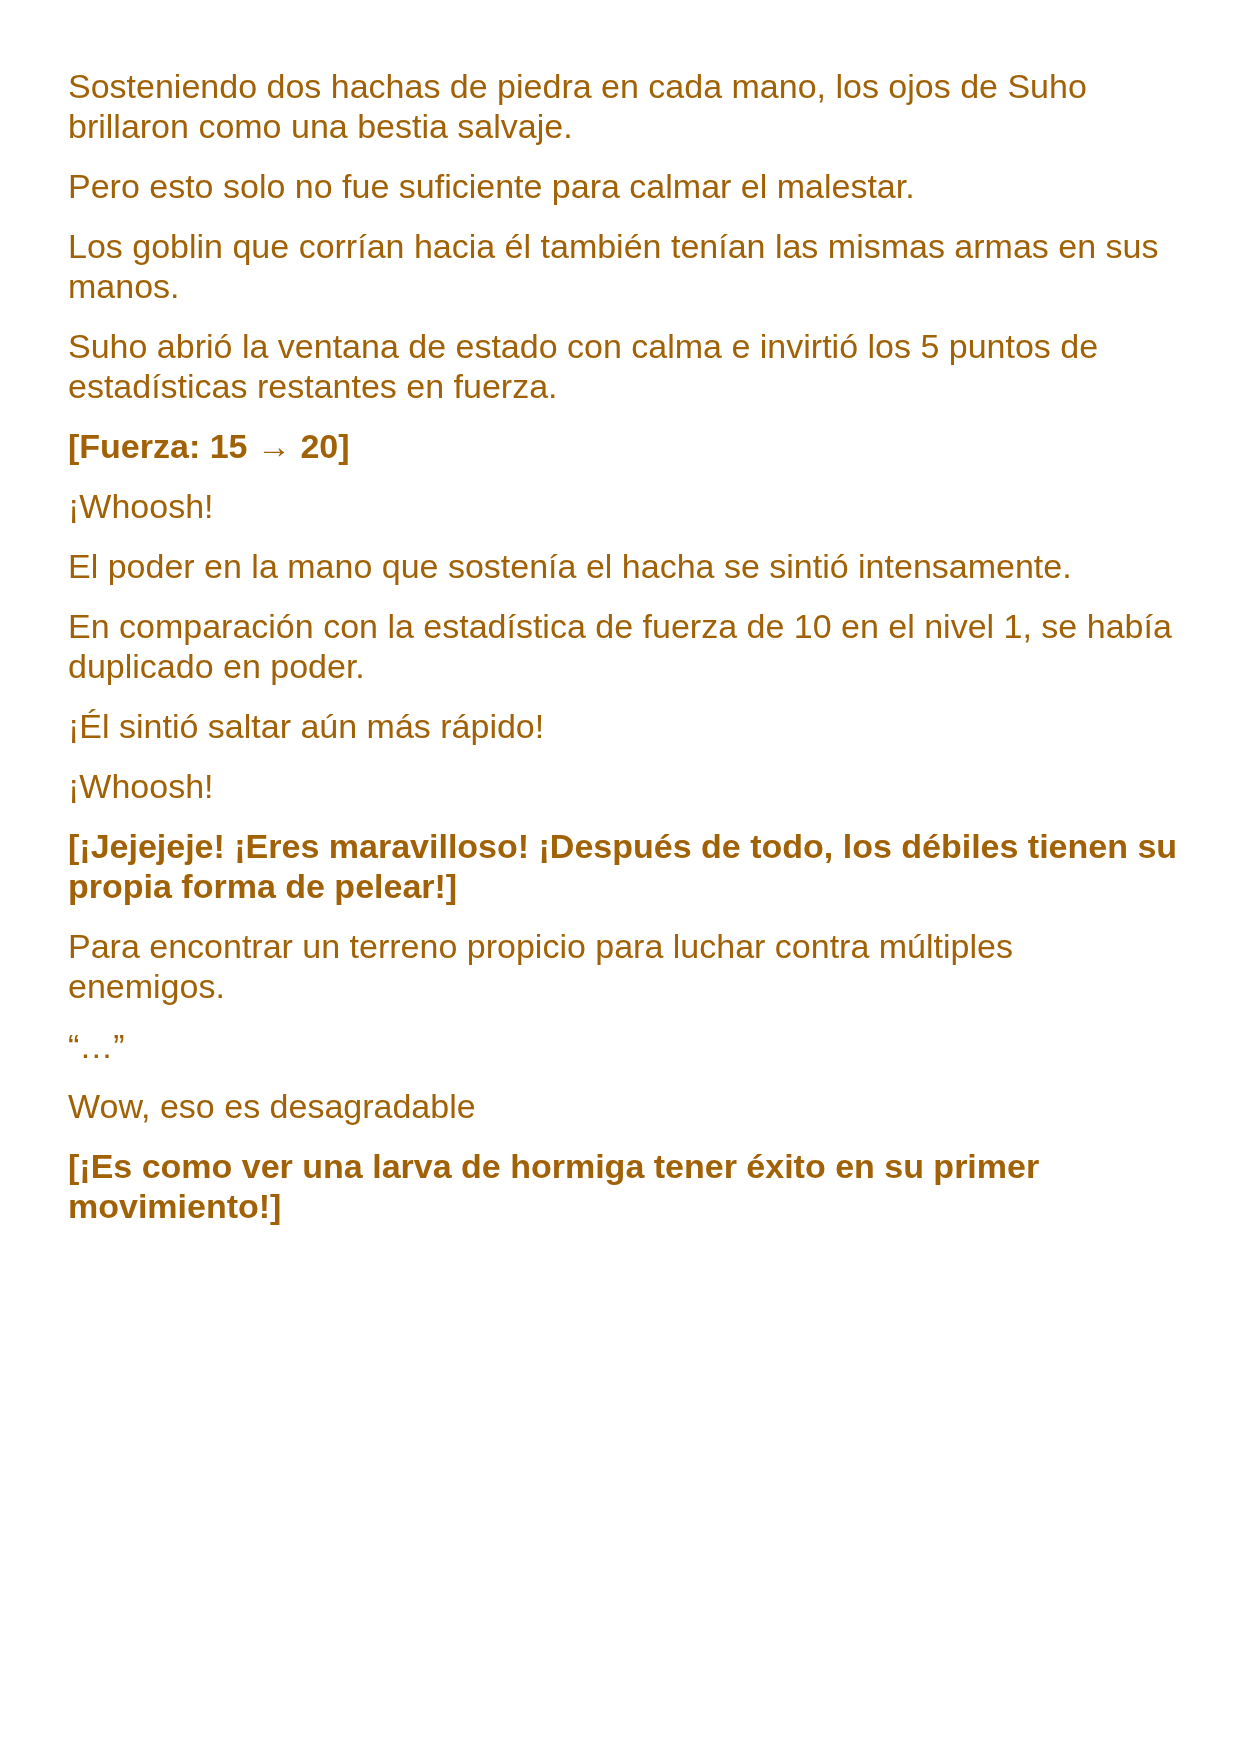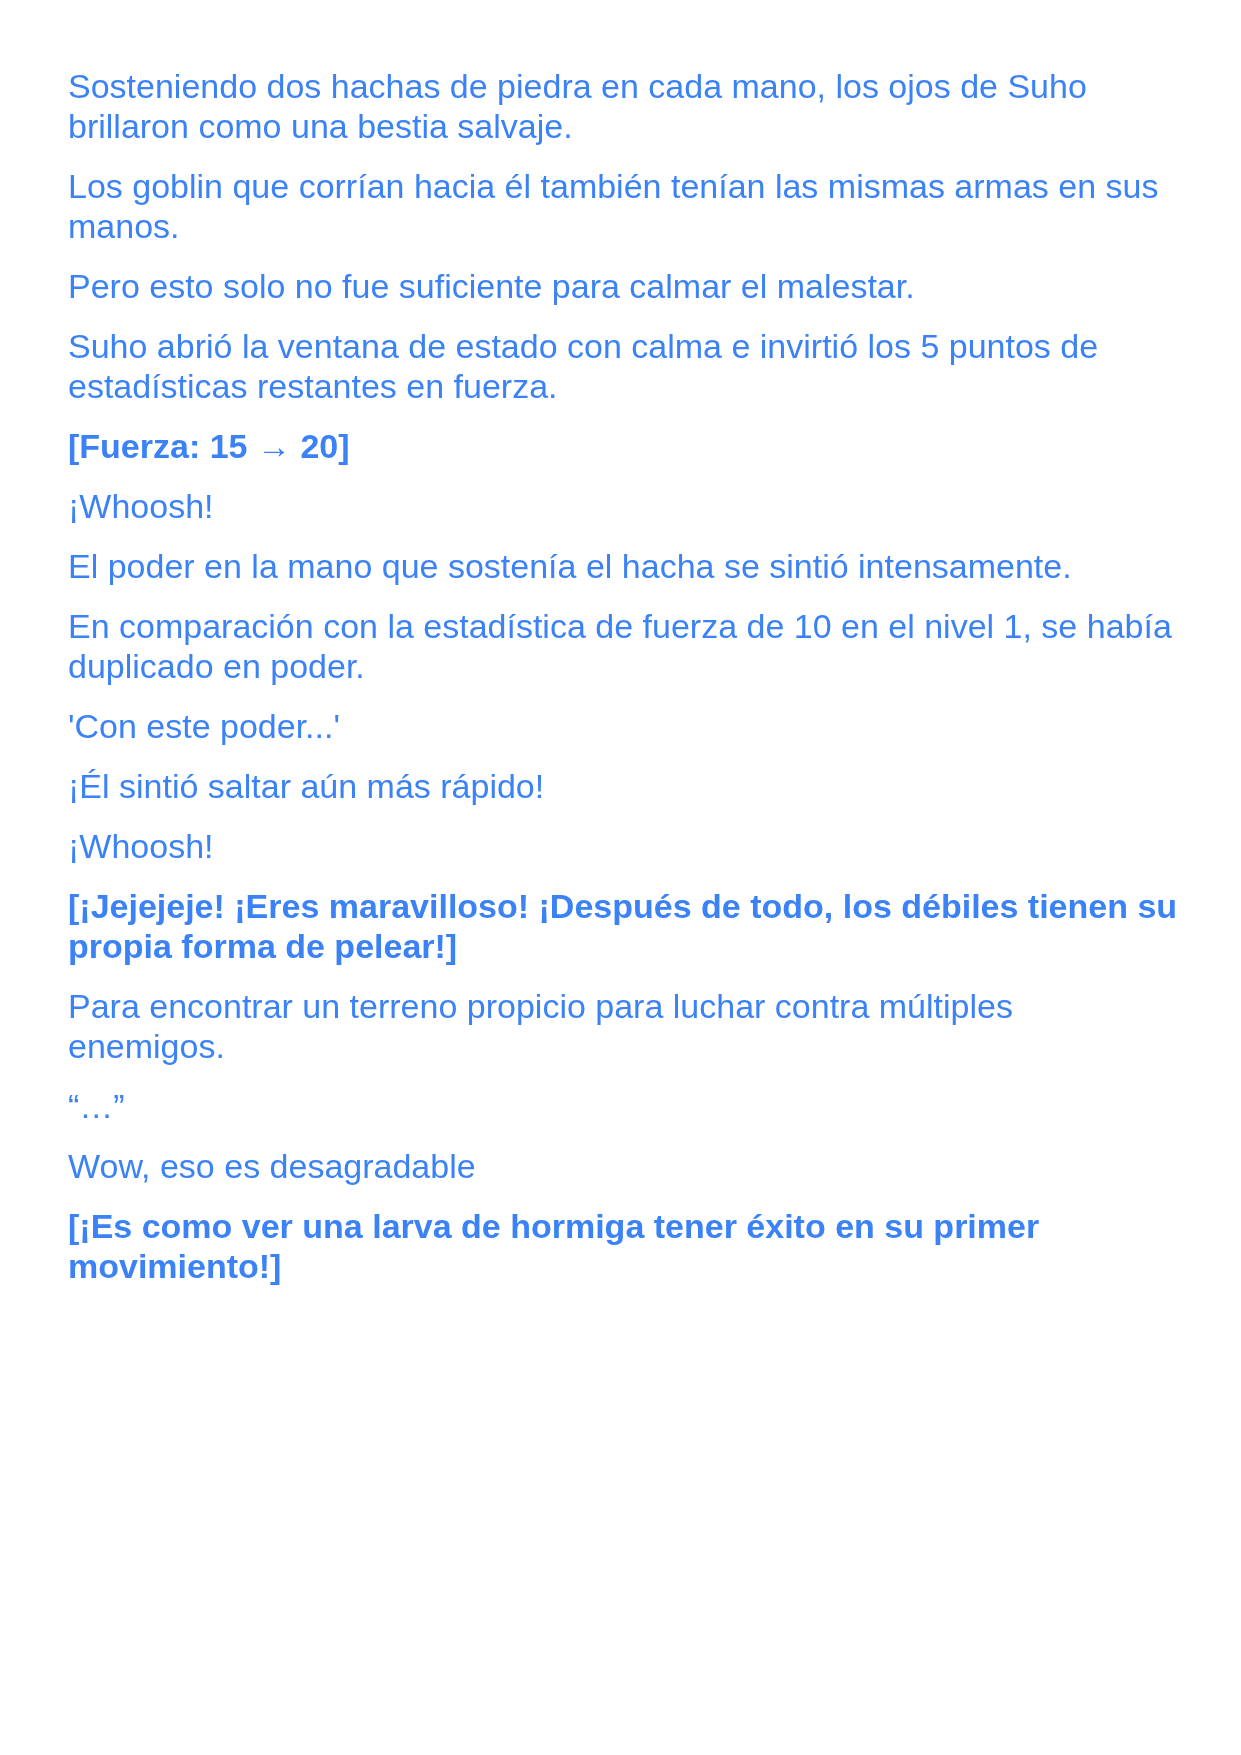--- a/index.html
+++ b/index.html
@@ -14,44 +14,43 @@
       position: relative;
     }
     .page {
       position: absolute;
       left: 68px;
       top: 66px;
       width: 1110px;
       font-family: "Liberation Sans", sans-serif;
       font-size: 34px;
       line-height: 40px;
-      color: #3b82f6;
+      color: #a16207;
     }
     .para {
       margin: 0 0 20px 0;
       padding: 0;
       white-space: normal;
     }
     .para.bold {
       font-weight: bold;
     }
   </style>
 </head>
 <body>
 
 <div class="page">
   <p class="para">Sosteniendo dos hachas de piedra en cada mano, los ojos de Suho brillaron como una bestia salvaje.</p>
+  <p class="para">Pero esto solo no fue suficiente para calmar el malestar.</p>
   <p class="para">Los goblin que corrían hacia él también tenían las mismas armas en sus manos.</p>
-  <p class="para">Pero esto solo no fue suficiente para calmar el malestar.</p>
   <p class="para">Suho abrió la ventana de estado con calma e invirtió los 5 puntos de estadísticas restantes en fuerza.</p>
   <p class="para bold">[Fuerza: 15 → 20]</p>
   <p class="para">¡Whoosh!</p>
   <p class="para">El poder en la mano que sostenía el hacha se sintió intensamente.</p>
   <p class="para">En comparación con la estadística de fuerza de 10 en el nivel 1, se había duplicado en poder.</p>
-  <p class="para">'Con este poder...'</p>
   <p class="para">¡Él sintió saltar aún más rápido!</p>
   <p class="para">¡Whoosh!</p>
   <p class="para bold">[¡Jejejeje! ¡Eres maravilloso! ¡Después de todo, los débiles tienen su propia forma de pelear!]</p>
   <p class="para">Para encontrar un terreno propicio para luchar contra múltiples enemigos.</p>
   <p class="para">“…”</p>
   <p class="para">Wow, eso es desagradable</p>
   <p class="para bold">[¡Es como ver una larva de hormiga tener éxito en su primer movimiento!]</p>
 </div>
 
 </body></html>

